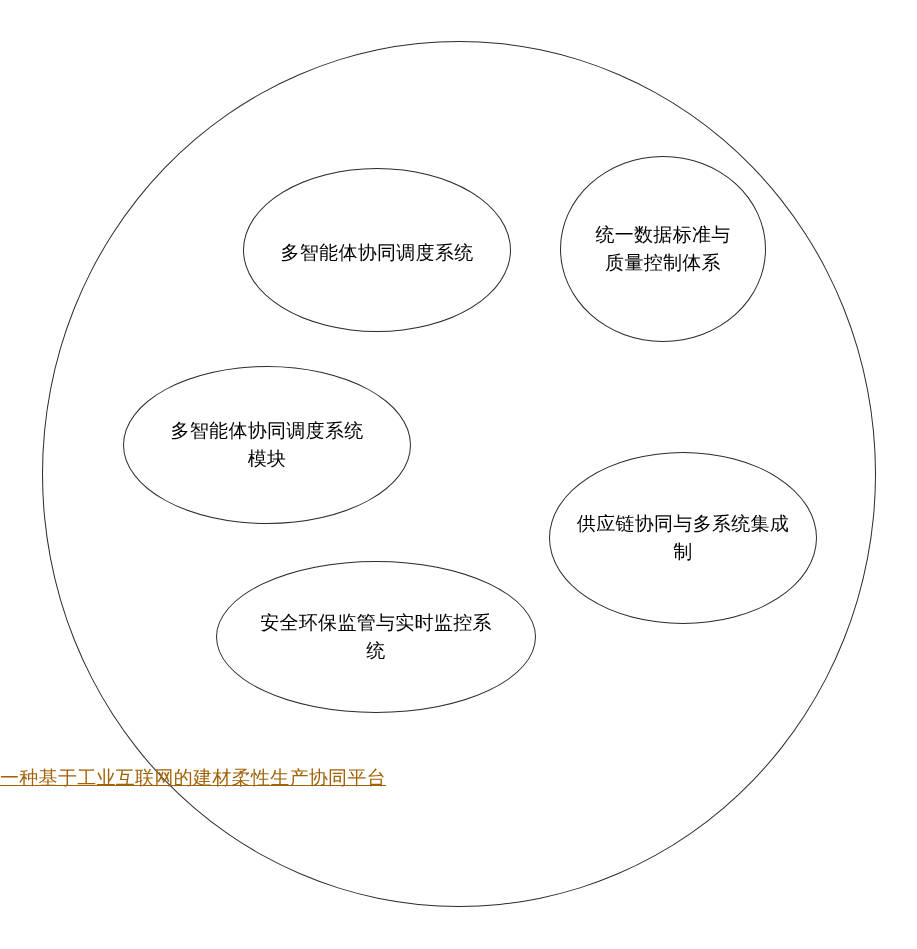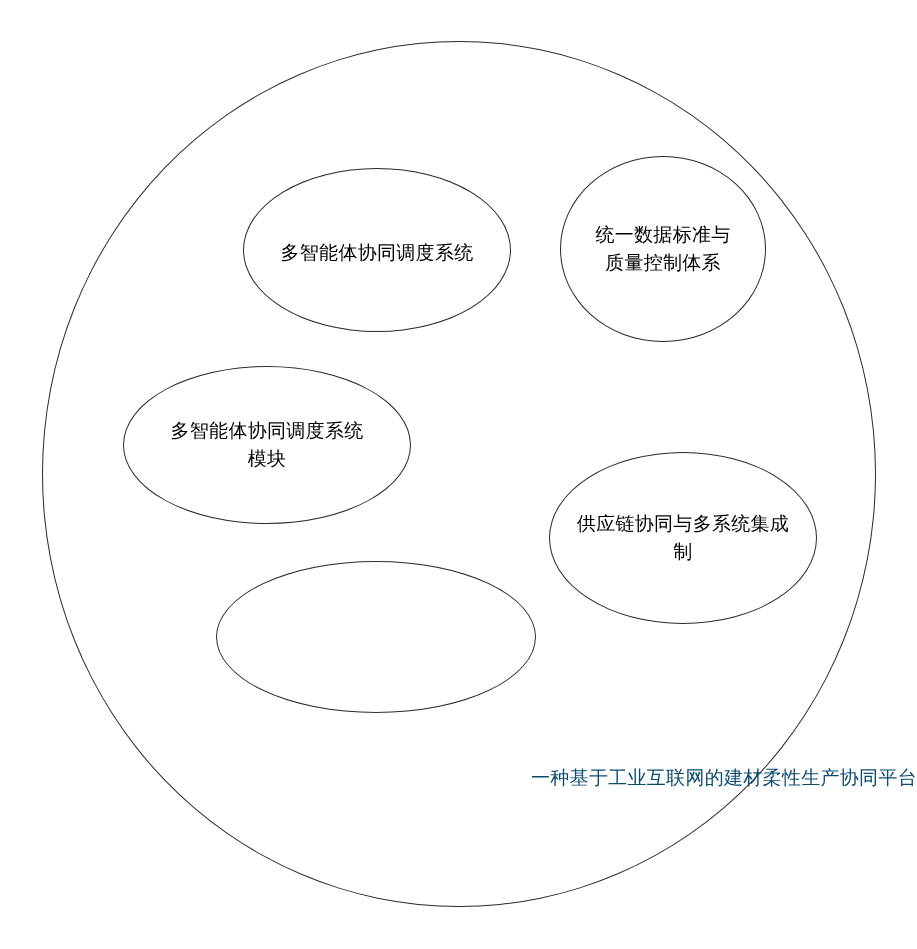--- a/index.html
+++ b/index.html
@@ -36,25 +36,26 @@
     line-height: 28px;
     letter-spacing: 0.3px;
     white-space: pre-wrap;
     display: flex;
     align-items: center;
     justify-content: center;
   }
   .outer-label {
     position: absolute;
     width: 100%;
-    text-align: right;
-    color: #0c4a6e;
+    text-align: left;
+    color: #a16207;
     font-size: 19px;
     line-height: 28px;
     letter-spacing: 0.3px;
+    text-decoration: underline;
   }
 </style>
 </head>
 <body>
 
 <div id="canvas">
 
   <div class="ellipse outer-circle" style="left:42px; top:41px; width:834px; height:866px;"></div>
 
   <div class="outer-label" style="left:0; top:764px;">一种基于工业互联网的建材柔性生产协同平台</div>
@@ -68,14 +69,16 @@
 
   <div class="ellipse" style="left:123px; top:366px; width:288px; height:158px;"></div>
   <div class="node-label" style="left:123px; top:366px; width:288px; height:158px;">多智能体协同调度系统
 模块</div>
 
   <div class="ellipse" style="left:549px; top:452px; width:268px; height:172px;"></div>
   <div class="node-label" style="left:549px; top:452px; width:268px; height:172px;">供应链协同与多系统集成
 制</div>
 
   <div class="ellipse" style="left:216px; top:561px; width:320px; height:152px;"></div>
+  <div class="node-label" style="left:216px; top:561px; width:320px; height:152px;">安全环保监管与实时监控系
+统</div>
 
 </div>
 
 </body></html>

